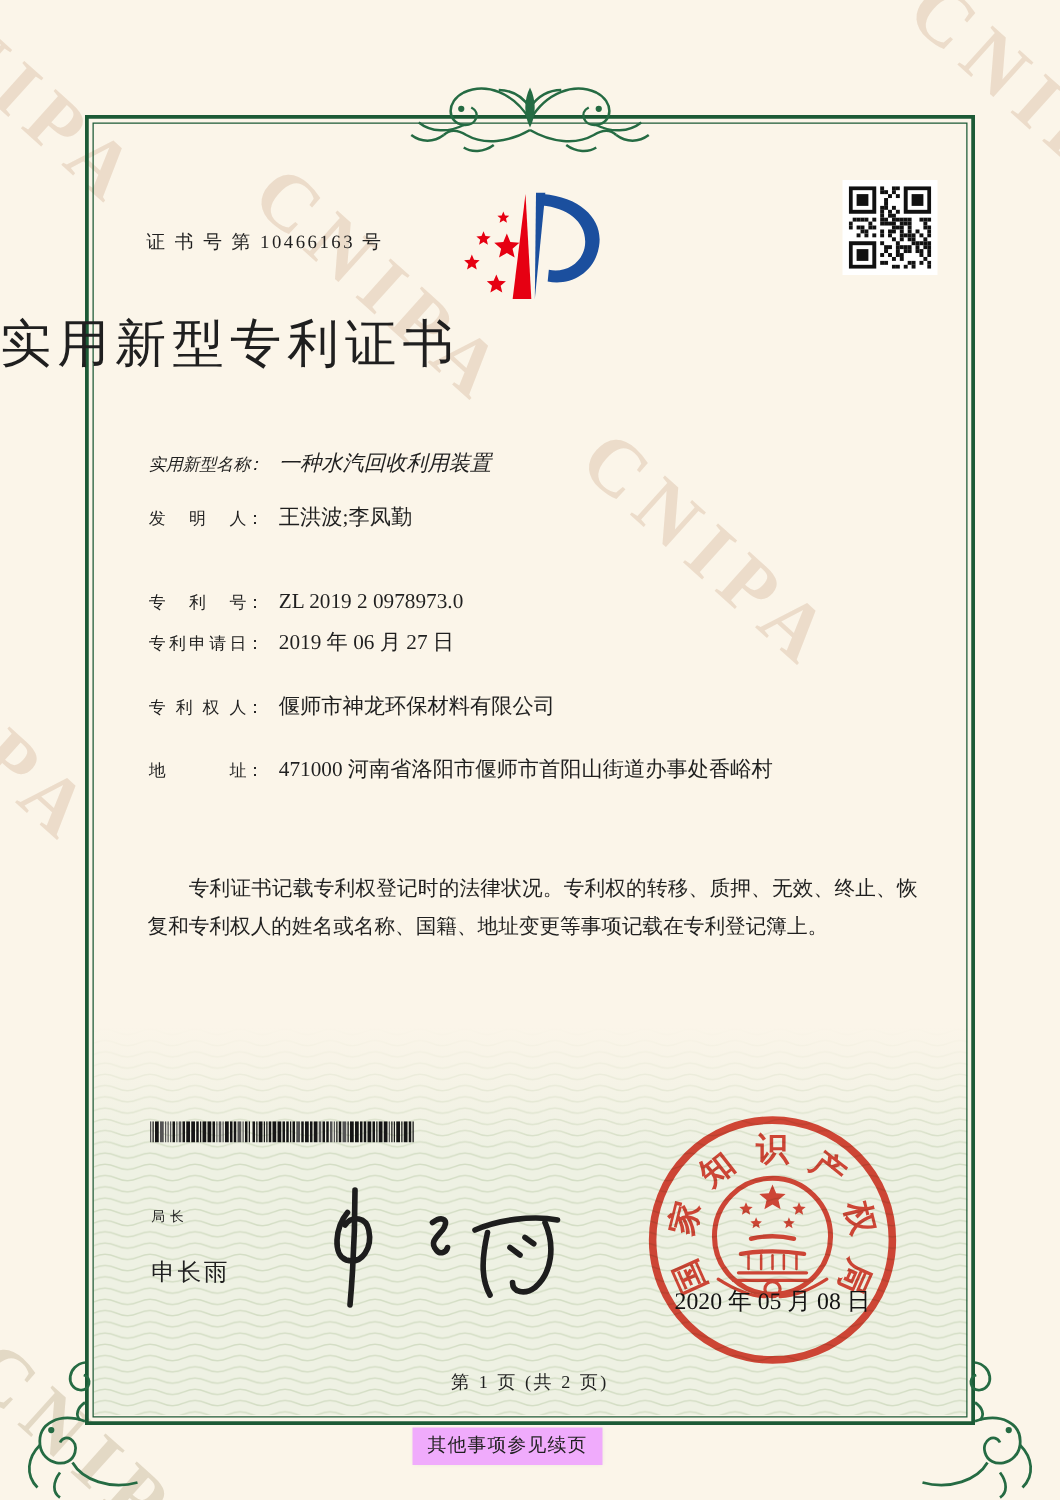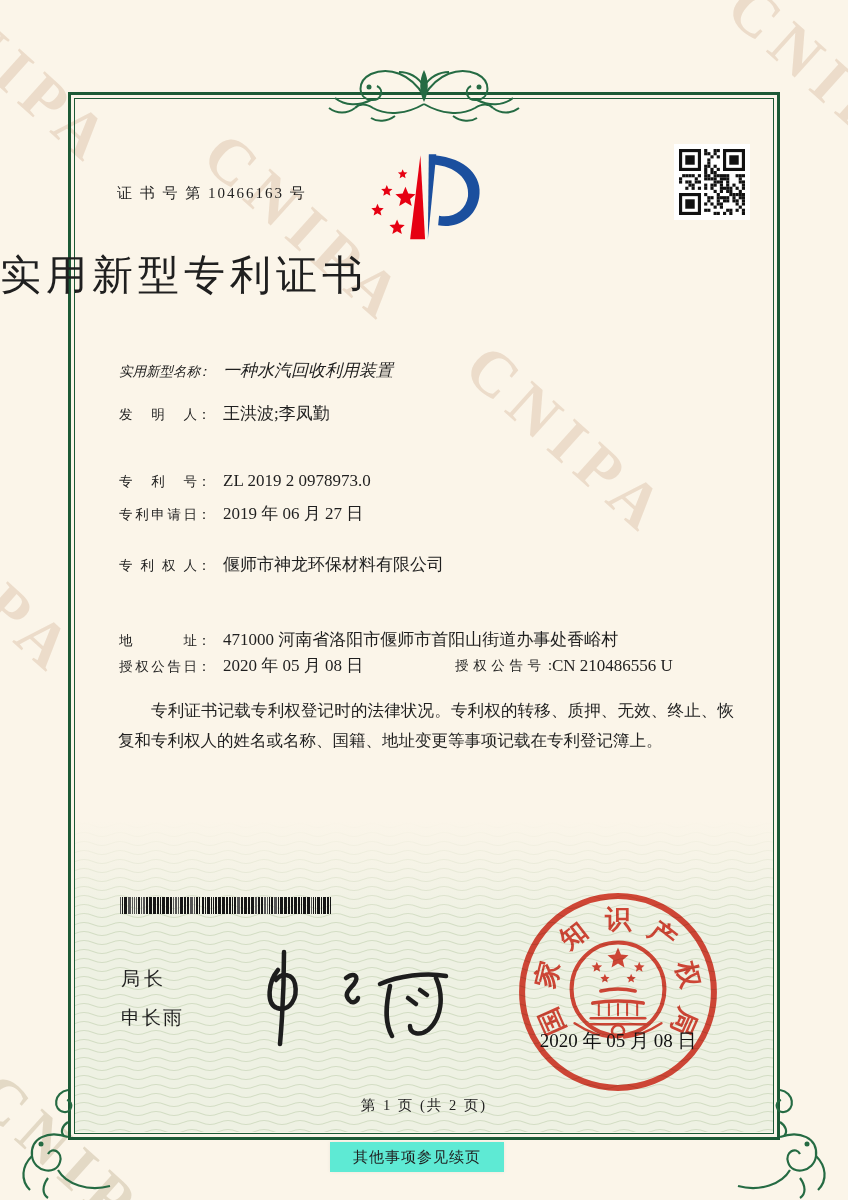--- a/index.html
+++ b/index.html
@@ -51,50 +51,50 @@
   }
   
   .row{position:absolute; left:119px; height:24px; line-height:24px; z-index:5; white-space:nowrap;}
   .row .lb{
     display:inline-block; width:78px; font-size:13.5px; vertical-align:baseline;
     text-align:justify; text-align-last:justify;
   }
   .row .cl{font-size:14px;}
   .row .val{font-size:17px; margin-left:12px;}
   .r1{top:359px;font-style:italic;} .r2{top:402px;} .r3{top:453px;margin-top:16px;} .r4{top:502px;}
-  .r5{top:553px;} .r6{top:604px;margin-top:24px;} .r7{top:654px;}
+  .r5{top:553px;} .r6{top:604px;} .r7{top:654px;}
   .lb2{
     position:absolute; left:336px; display:inline-block; width:86px; font-size:13.5px;
     text-align:justify; text-align-last:justify;
   }
   .cl2{position:absolute; left:424px; font-size:14px;}
   .val2{position:absolute; left:433px; font-size:17px;}
   
   .body-text{
     position:absolute; left:118px; top:696px; width:616px; z-index:5;
     font-size:16.5px; line-height:29.5px; text-align:justify;
   }
   .body-text p{margin:0; text-indent:2em;}
   
   .barcode{position:absolute; left:120px; top:897px; z-index:5;}
   
-  .sig-role{position:absolute; left:121px; top:966px;  font-size:19px; letter-spacing:4px; z-index:5;text-align:center;}
+  .sig-role{position:absolute; left:121px; top:966px;  font-size:11px; letter-spacing:4px; z-index:5;text-align:center;}
   .sig-name{position:absolute; left:121px; top:1005px; font-size:19px; letter-spacing:2px; z-index:5;}
   .sig-hand{position:absolute; left:250px; top:948px; z-index:5;}
   
   .seal{position:absolute; left:512px; top:886px; z-index:6; opacity:.92; mix-blend-mode:multiply;}
   .seal-date{
     position:absolute; left:527px; top:1028px; width:182px; text-align:center;
     font-size:19px; color:#121212; z-index:7; white-space:nowrap;
   }
   
   .pageinfo{position:absolute; left:0; right:0; top:1096px; text-align:center; font-size:14.5px; letter-spacing:2px; z-index:5;}
   .contnote{
-    position:absolute; left:330px; top:1142px; width:174px; height:30px; line-height:30px;
-    background:#5eead4; box-shadow:0 0 4px rgba(0,0,0,.06); text-align:center;
+    position:absolute; left:330px; top:1142px; width:152px; height:30px; line-height:30px;
+    background:#f0abfc; box-shadow:0 0 4px rgba(0,0,0,.06); text-align:center;
     font-size:15px; letter-spacing:1px; z-index:5;
   }
 </style>
 </head>
 <body>
 
 <div class="page">
 
   <div class="wm wm1">CNIPA</div>
   <div class="wm wm2">CNIPA</div>
@@ -321,24 +321,20 @@
   </div>
   <div class="row r4">
     <span class="lb">专利申请日</span><span class="cl">：</span><span class="val">2019 年 06 月 27 日</span>
   </div>
   <div class="row r5">
     <span class="lb">专利权人</span><span class="cl">：</span><span class="val">偃师市神龙环保材料有限公司</span>
   </div>
   <div class="row r6">
     <span class="lb">地址</span><span class="cl">：</span><span class="val">471000 河南省洛阳市偃师市首阳山街道办事处香峪村</span>
   </div>
-  <div class="row r7">
-    <span class="lb">授权公告日</span><span class="cl">：</span><span class="val">2020 年 05 月 08 日</span>
-    <span class="lb2">授权公告号</span><span class="cl2">：</span><span class="val2">CN 210486556 U</span>
-  </div>
 
   <div class="body-text">
     <p>专利证书记载专利权登记时的法律状况。专利权的转移、质押、无效、终止、恢复和专利权人的姓名或名称、国籍、地址变更等事项记载在专利登记簿上。</p>
   </div>
 
   <div class="barcode">
     <svg id="bcsvg" width="216" height="17">
         <rect x="0" y="0" width="1" height="17" fill="#555"></rect>
         <rect x="2" y="0" width="1" height="17" fill="#161616"></rect>
         <rect x="4" y="0" width="3" height="17" fill="#161616"></rect>

